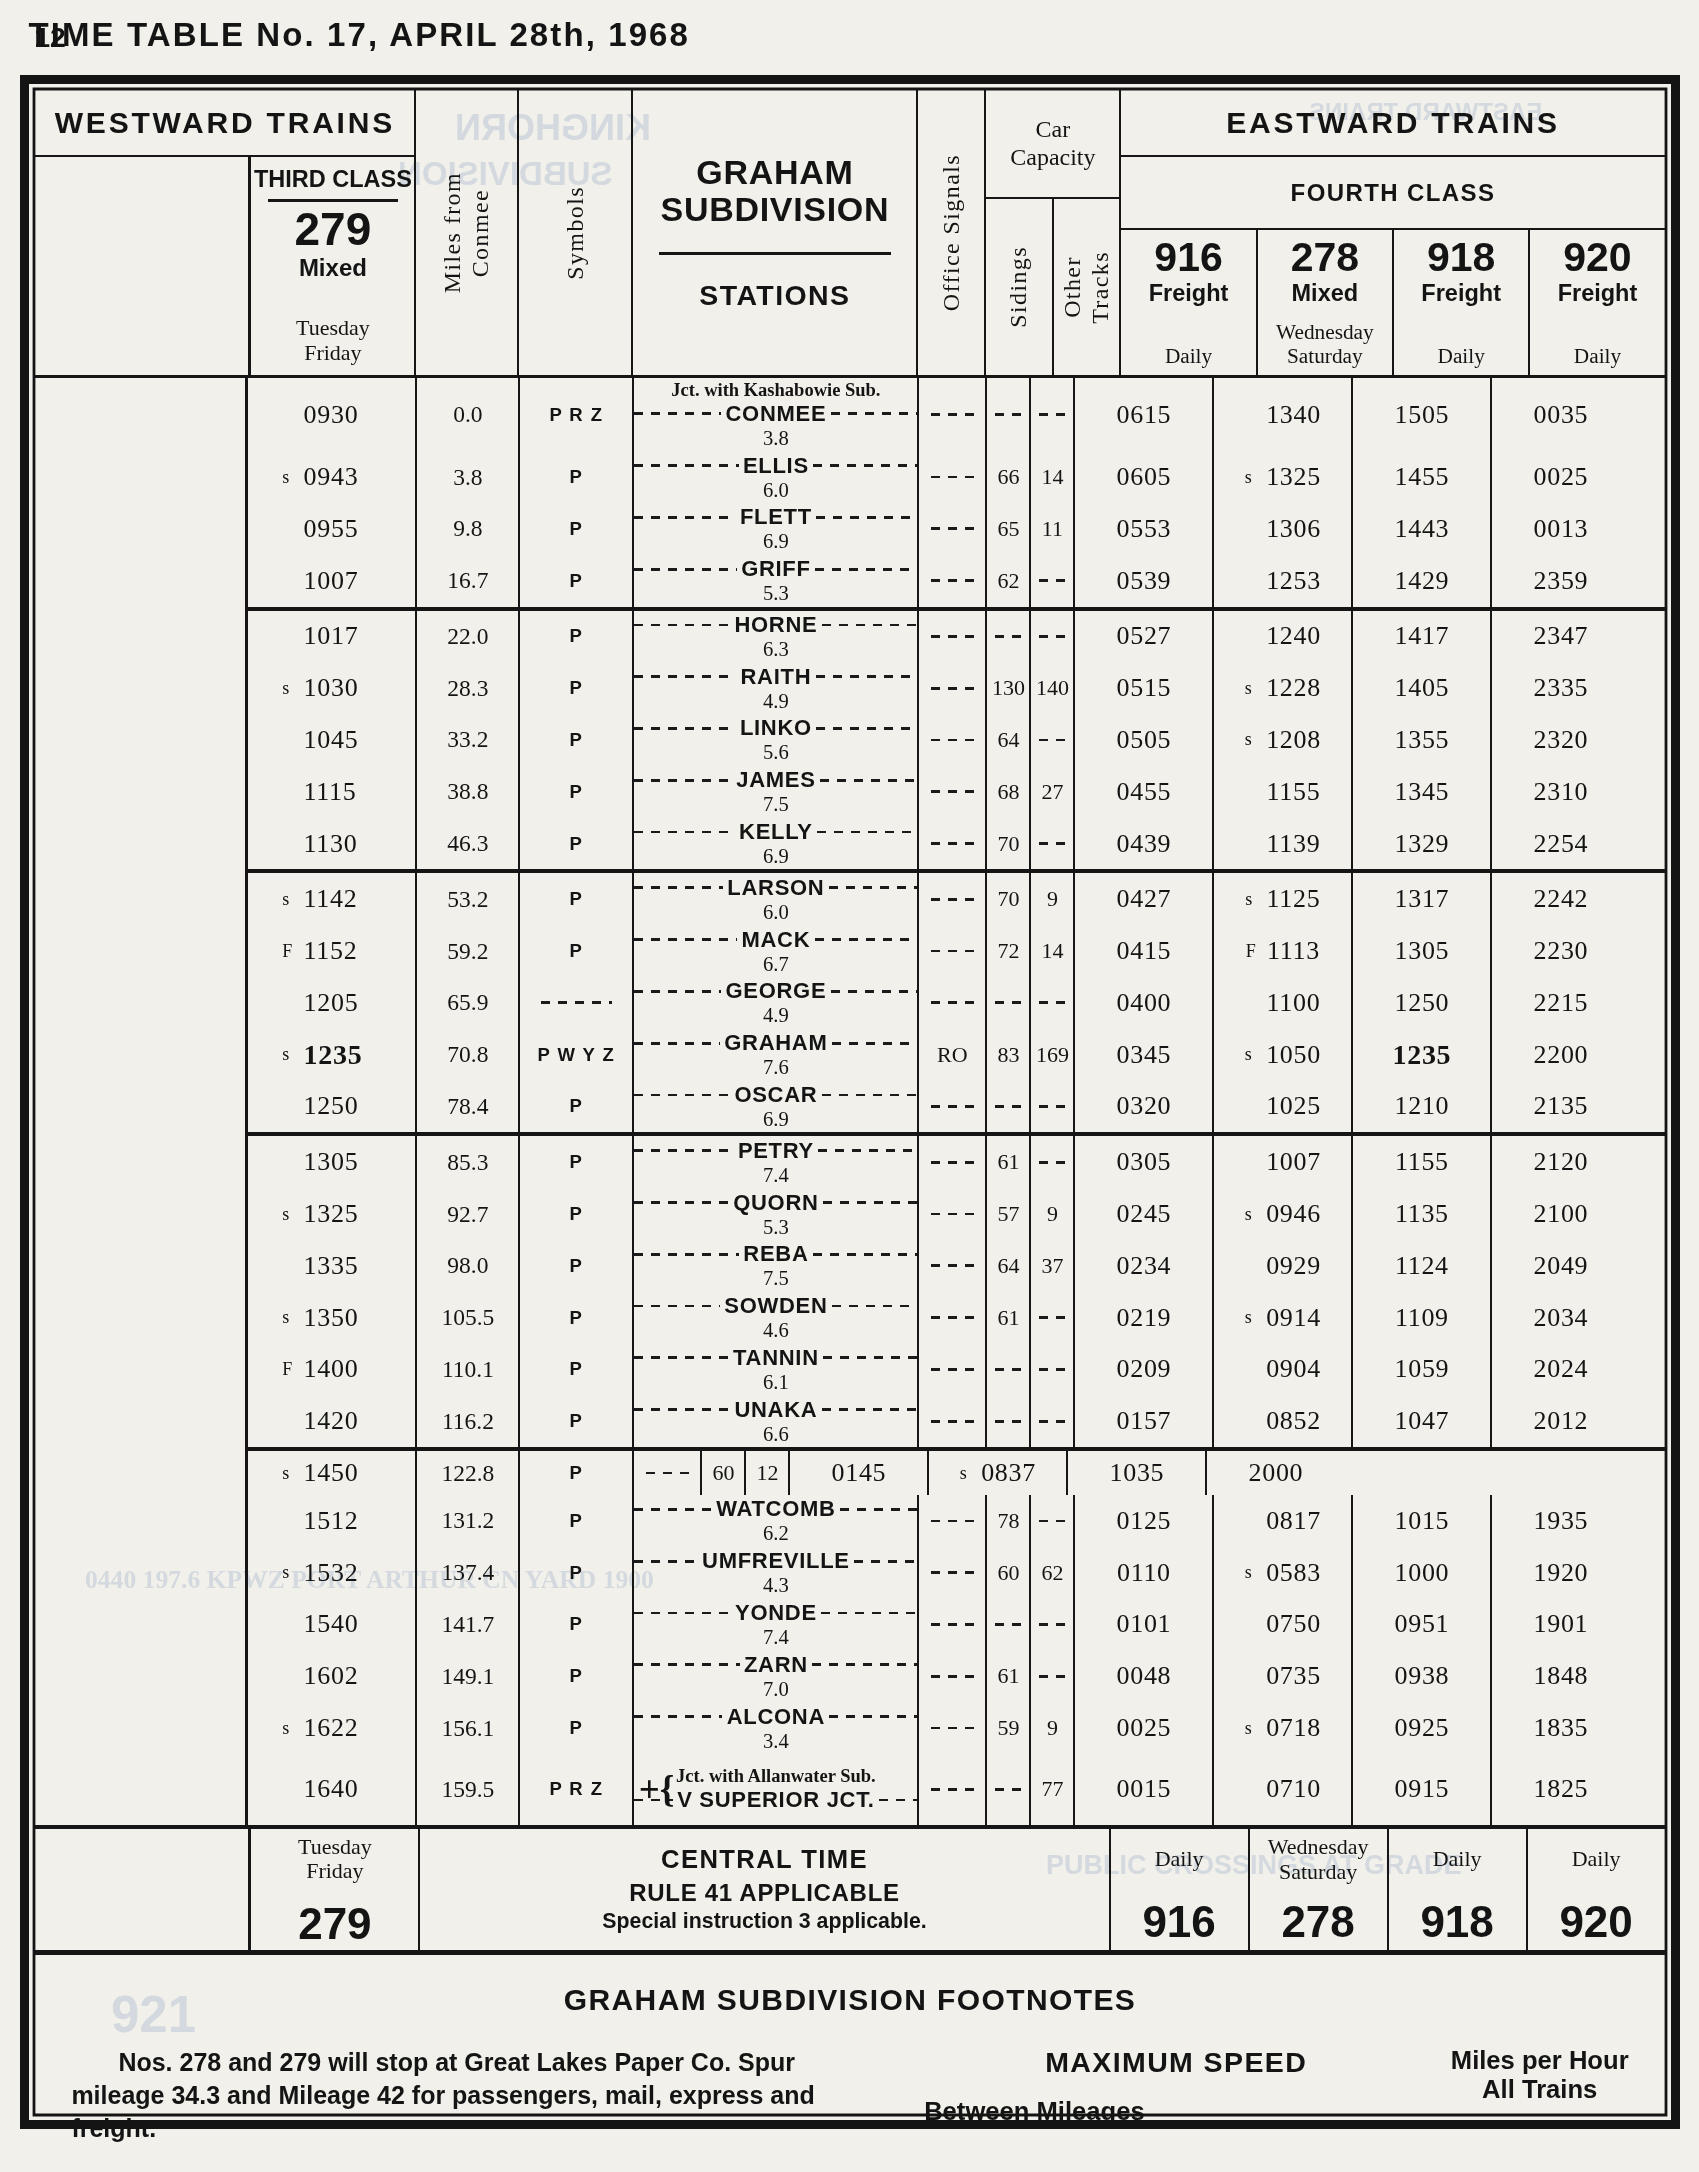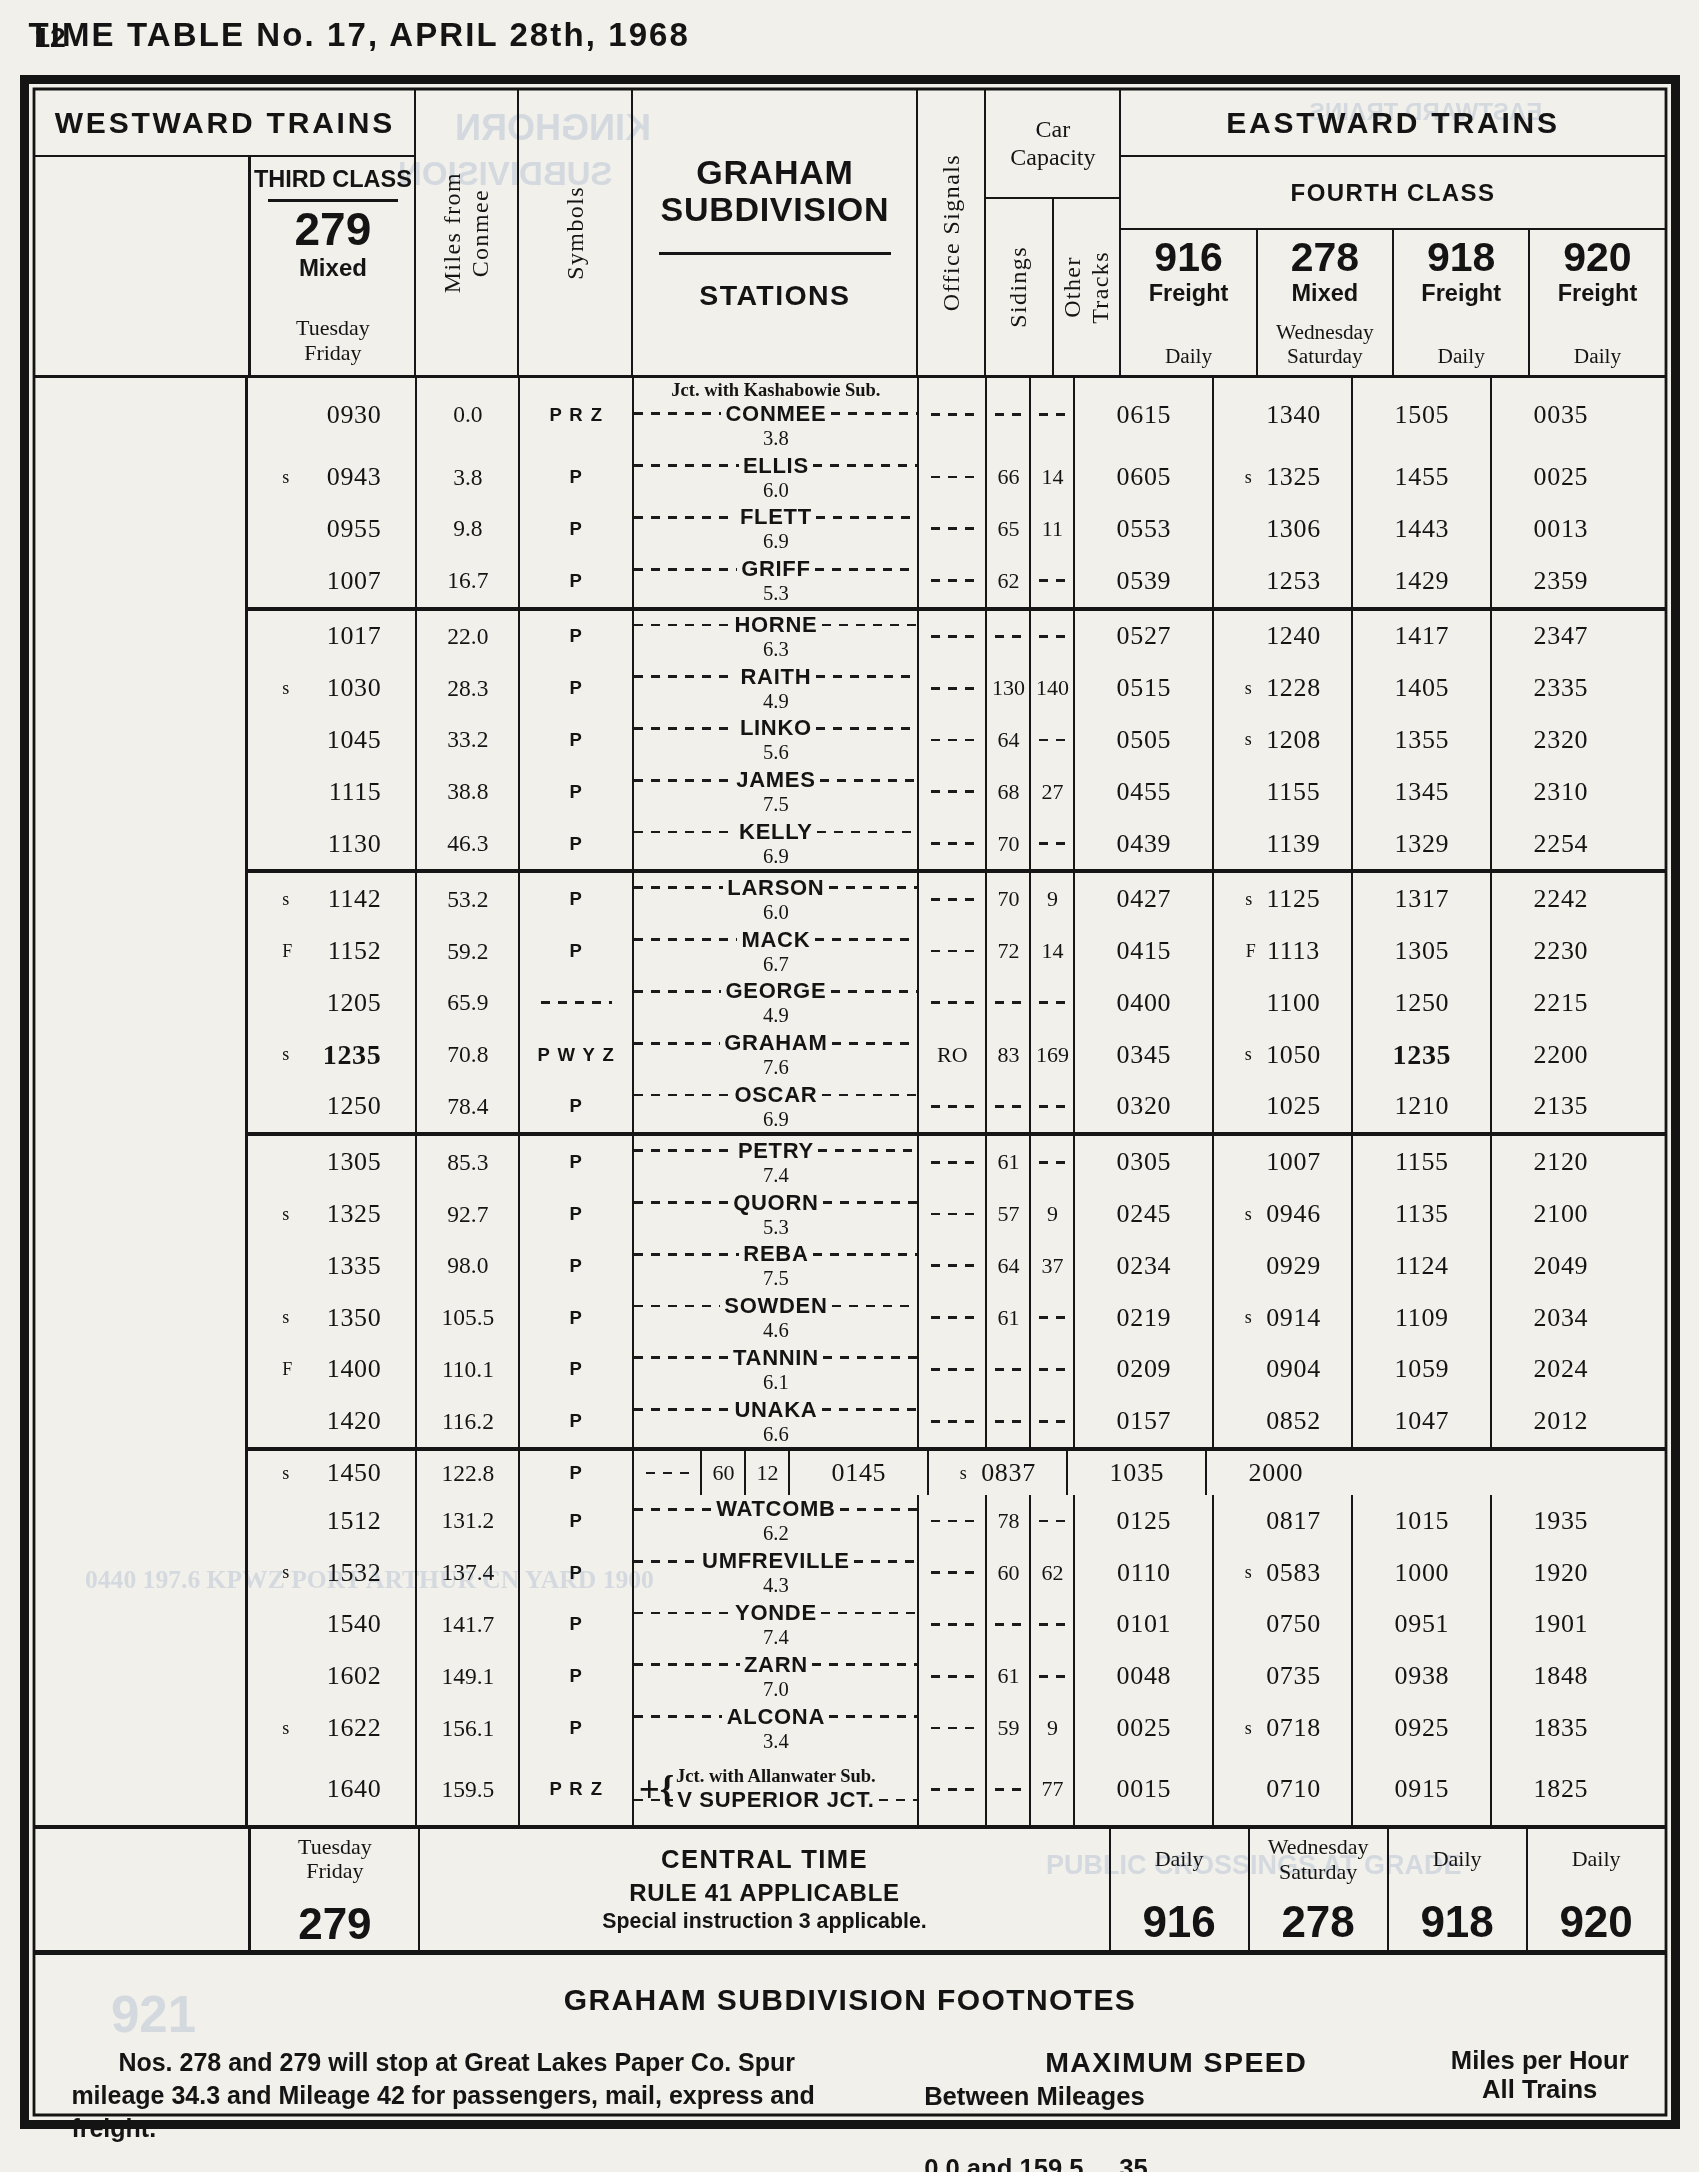--- a/index.html
+++ b/index.html
@@ -29,21 +29,21 @@
   .c.w-time{width:167px;}
   .c.miles{width:103px;font-family:"Liberation Serif",serif;font-size:23.5px;}
   .c.sym{width:114px;font-size:18.5px;font-weight:bold;letter-spacing:1.4px;}
   .c.station{width:285px;flex-direction:column;justify-content:center;padding:1.4px 0;}
   .c.off{width:68px;font-family:"Liberation Serif",serif;font-size:22px;}
   .c.num{width:44px;font-family:"Liberation Serif",serif;font-size:22px;}
   .c.tcell{width:139px;font-family:"Liberation Serif",serif;font-size:26px;letter-spacing:0.7px;}
   .pre{width:21.3px;font-family:"Liberation Serif",serif;font-size:18px;text-align:left;flex:none;}
   .tnum{font-family:"Liberation Serif",serif;font-size:26px;letter-spacing:0.7px;}
   .tnum.bold,.tcell.boldc{font-weight:bold;font-size:28px;}
-  .c.w-time .tnum{min-width:78px;text-align:right;}
+  .c.w-time .tnum{min-width:78px;text-align:left;}
   .nrow{display:flex;align-items:center;width:100%;}
   .sname{font-size:22px;font-weight:bold;letter-spacing:0.7px;white-space:nowrap;padding:0 4.3px;}
   .dist{font-family:"Liberation Serif",serif;font-size:20.6px;text-align:center;width:100%;}
   .jnote{font-family:"Liberation Serif",serif;font-weight:bold;font-size:18.5px;text-align:center;width:100%;white-space:nowrap;}
   .jmark{position:absolute;left:4.3px;top:50%;transform:translateY(-50%);font-size:37px;font-weight:bold;
          font-family:"Liberation Serif",serif;}
   .lead{flex:1;height:2.8px;min-width:10px;background:repeating-linear-gradient(90deg,#1b1b1b 0 9.3px,transparent 9.3px 17px);}
   .lead.mid{flex:none;width:64%;}
   
   .thead{display:flex;height:285px;border-bottom:3.6px solid #161616;}
@@ -104,21 +104,21 @@
   
   .fnotes{padding:18.5px 36px 0;}
   .fn-title{text-align:center;font-size:30px;font-weight:bold;letter-spacing:1.4px;margin:10px 0 28.5px;}
   .fn-cols{display:flex;gap:43px;}
   .fn-left{width:52%;}
   .fn-left p{font-size:25px;font-weight:bold;line-height:1.32;margin:0 0 18.5px;text-indent:47px;}
   .fn-right{flex:1;position:relative;}
   .ms-head{display:flex;justify-content:space-between;align-items:flex-start;}
   .ms-title{font-size:28.5px;font-weight:bold;letter-spacing:1.4px;margin-left:121px;}
   .ms-right{text-align:center;font-size:25.6px;font-weight:bold;line-height:1.15;}
-  .ms-between{font-size:25.6px;font-weight:bold;margin-top:3px;}
+  .ms-between{font-size:25.6px;font-weight:bold;margin-top:18px;}
   .ms-row{display:flex;align-items:baseline;margin-top:43px;font-size:25.6px;font-weight:bold;}
   .ms-row .mph{width:100px;text-align:center;}
 </style>
 </head>
 <body>
 
 <div class="page">
 
   <div class="bleed mir" style="left:455px;top:107px;font-size:36px;">KINGHORN</div>
   <div class="bleed mir" style="left:398px;top:155px;font-size:33px;">SUBDIVISION</div>

